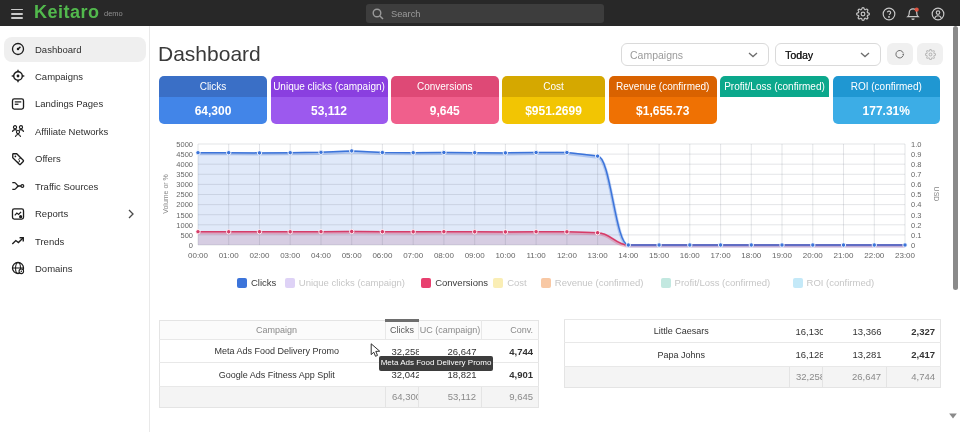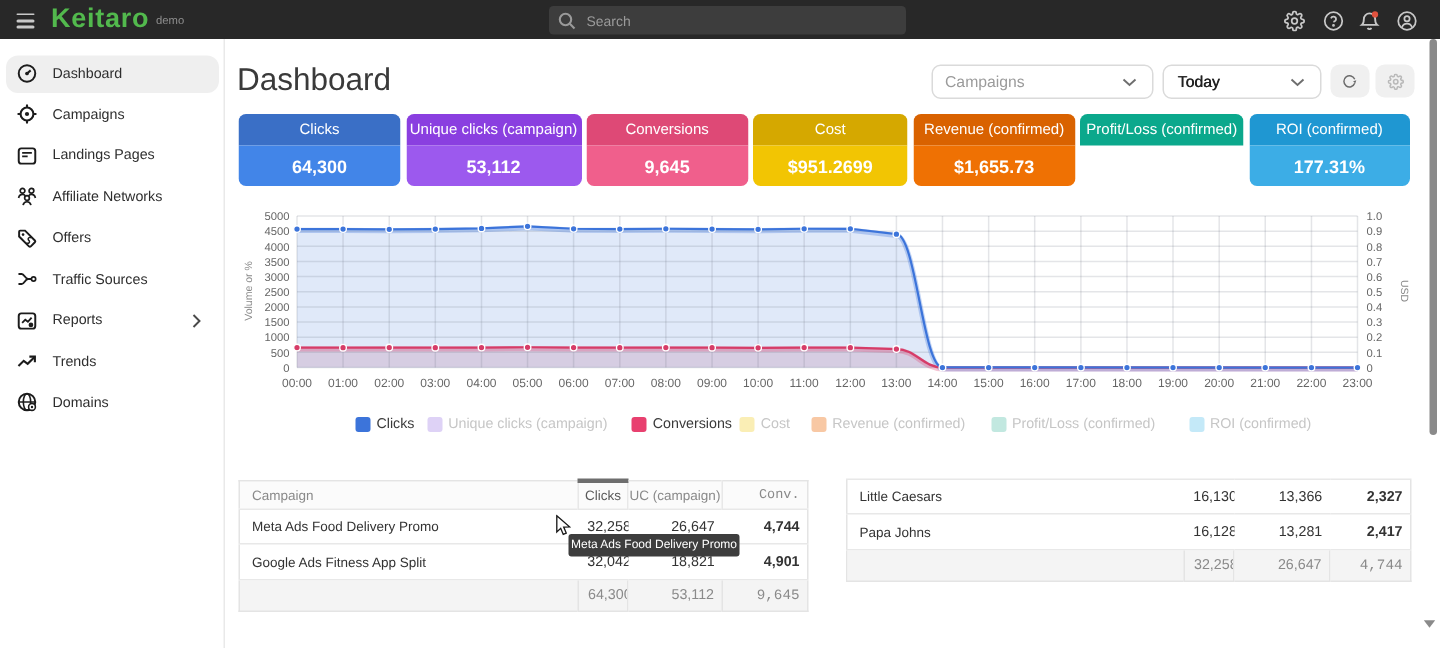--- a/index.html
+++ b/index.html
@@ -43,26 +43,26 @@
 .card .vl { height:27px; font-size:12px; font-weight:bold; line-height:28px; }
 
 
 .tbl { position:absolute; top:318.5px; width:380px; border:1px solid #e4e4e4; border-collapse:collapse; table-layout:fixed; }
 .tbl td { border-top:1px solid #e8e8e8; overflow:hidden; white-space:nowrap; }
 .tbl .hrow td { border-top:none; height:19px; font-size:9px; color:#8a8a8a; background:#fbfbfb; }
 .tbl .hrow td+td { border-left:1px solid #e8e8e8; }
 .tbl .brow td { height:23.5px; font-size:9.5px; color:#333; padding-top:1px; }
 .tbl .frow td { height:21.5px; font-size:9.5px; color:#8a8a8a; background:#f4f4f4; }
 .tbl .frow td+td { border-left:1px solid #e4e4e4; }
-.tbl td.c1 { padding-left:8px; text-align:left; font-size:9px; }
+.tbl td.c1 { padding-left:8px; text-align:center; font-size:9px; }
 .tbl td.num { text-align:right; padding-right:5px; }
 .tbl .hrow td.ctr { text-align:center; padding-right:0; }
 .tbl td.clk { text-align:right; padding-left:6px;margin-left:13px; }
 .tbl td.cv { font-weight:bold; }
-.tbl .hrow td.cv, .tbl .frow td.cv { font-weight:normal;font-family:Liberation Mono, monospace; }
+.tbl .hrow td.cv, .tbl .frow td.cv { font-weight:normal; }
 .tbl .hrow td.sorted { border-top:3px solid #6e6e6e; color:#5a5a5a; }
 
 #tooltip { left:379px; top:356px; width:114px; height:14.5px; background:#3d3d3d; border-radius:2px;
   color:#fff; font-size:8px; text-align:center; line-height:14.5px; z-index:30; }
 
 
 #sb-thumb { left:953px; top:26px; width:5px; height:264px; background:#8a8a8a; border-radius:2.5px; z-index:40;}
 </style>
 </head>
 <body>

